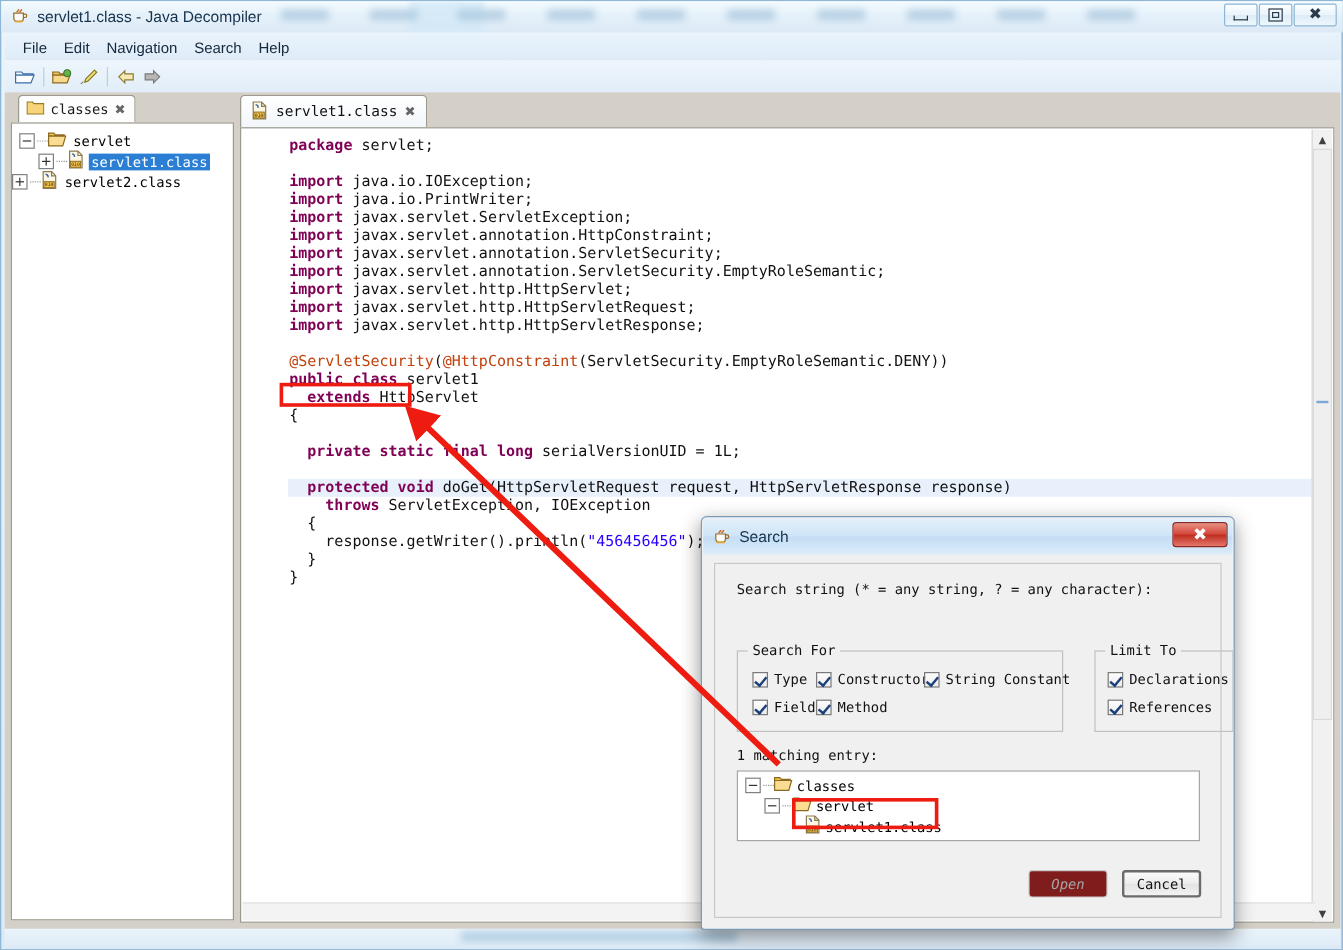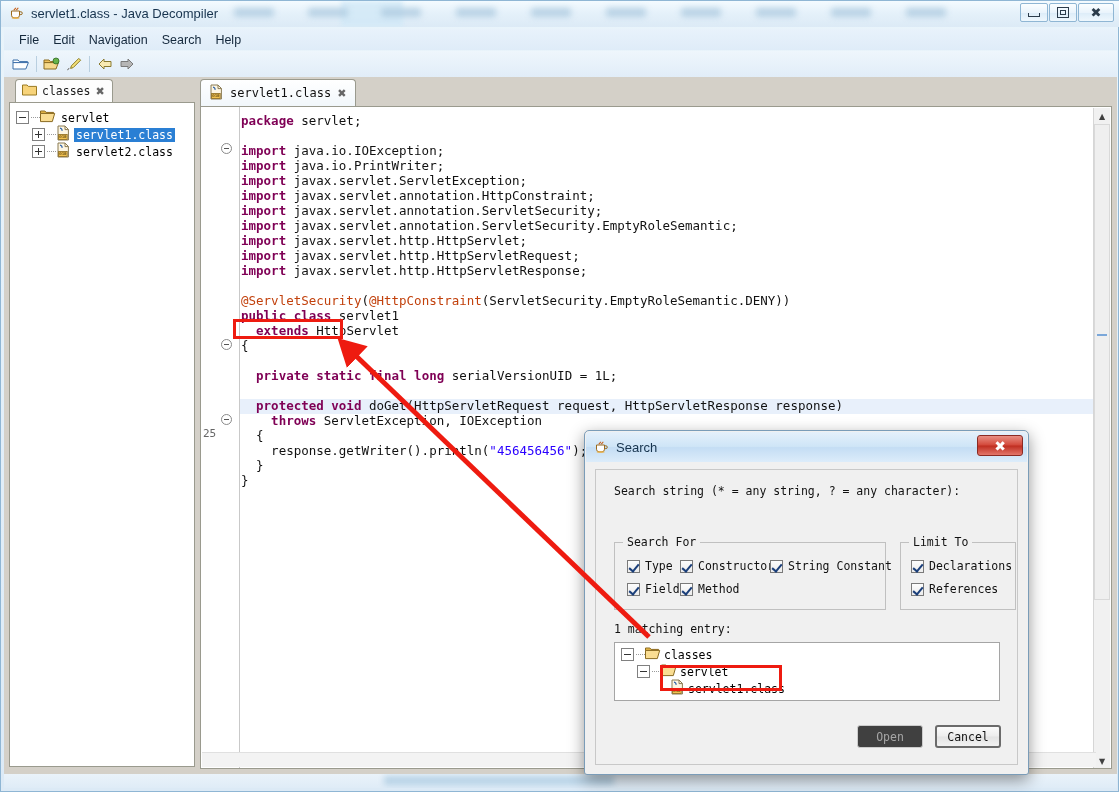--- a/index.html
+++ b/index.html
@@ -429,21 +429,21 @@
   .group-title {
     position: absolute;
     top: -8px; left: 8px;
     background: #f0f0f0;
     padding: 0 4px;
     font-family: "DejaVu Sans Mono", monospace;
     font-size: 11.5px;
     color: #111;
   }
   #group-search-for { left: 18px; top: 72px; width: 272px; height: 68px; }
-  #group-limit-to  { left: 304px; top: 72px; width: 116px; height: 68px; }
+  #group-limit-to  { left: 316px; top: 72px; width: 116px; height: 68px; }
 
   .cb-row { position: absolute; display: flex; align-items: center; gap: 0; }
   .checkbox {
     width: 13px; height: 13px;
     border: 1px solid #7a7a7a;
     background: linear-gradient(to bottom,#fdfdfd,#ececec);
     box-sizing: border-box;
     position: relative;
     flex: none;
     margin-right: 5px;
@@ -492,21 +492,21 @@
     width: 66px; height: 23px;
     border: 1px solid #9a9a9a;
     border-radius: 3px;
     background: linear-gradient(to bottom,#fbfbfb,#ededed 48%,#e3e3e3 52%,#f2f2f2);
     display: flex; align-items: center; justify-content: center;
     font-family: "DejaVu Sans Mono", monospace;
     font-size: 11.5px;
     color: #111;
     box-sizing: border-box;
   }
-  .dlg-btn.disabled { color: #a6a6a6; border-color: #cccccc; background: #404040; }
+  .dlg-btn.disabled { color: #a6a6a6; border-color: #cccccc; background: #7f1d1d; font-style: italic; }
   .dlg-btn.default  { border: 2px solid #6b6b6b; }
 
   
   #annotations {
     position: absolute;
     left: 0; top: 0;
     width: 1119px; height: 792px;
     pointer-events: none;
     z-index: 50;
   }
@@ -643,21 +643,21 @@
               <path d="M2 1 h7 l3.4 3.4 V15 H2 Z" fill="#fdf6e3" stroke="#8a7a52" stroke-width="1"></path>
               <path d="M9 1 v3.6 h3.4" fill="none" stroke="#8a7a52" stroke-width="1"></path>
               <path d="M4 3.2 q2.4 .4 2 2.6" fill="none" stroke="#2a5fa8" stroke-width="1.2"></path>
               <rect x="2.6" y="9.4" width="8.6" height="5" fill="#f2c24f" stroke="#8a6a20" stroke-width=".8"></rect>
               <text x="3.3" y="13.4" font-family="DejaVu Sans Mono, monospace" font-size="4" fill="#3a2a08">010</text>
             </svg>
           </span>
           <span class="lbl">servlet1.class</span>
         </div>
 
-        <div class="tree-row" style="margin-left:22px;">
+        <div class="tree-row" style="">
           <span class="expander plus"></span>
           <span class="dotline"></span>
           <span>
             <svg class="class-icon" viewBox="0 0 15 16">
               <path d="M2 1 h7 l3.4 3.4 V15 H2 Z" fill="#fdf6e3" stroke="#8a7a52" stroke-width="1"></path>
               <path d="M9 1 v3.6 h3.4" fill="none" stroke="#8a7a52" stroke-width="1"></path>
               <path d="M4 3.2 q2.4 .4 2 2.6" fill="none" stroke="#2a5fa8" stroke-width="1.2"></path>
               <rect x="2.6" y="9.4" width="8.6" height="5" fill="#f2c24f" stroke="#8a6a20" stroke-width=".8"></rect>
               <text x="3.3" y="13.4" font-family="DejaVu Sans Mono, monospace" font-size="4" fill="#3a2a08">010</text>
             </svg>
@@ -680,26 +680,20 @@
             </svg>
           </span>
           <span class="ed-tab-label">servlet1.class</span>
           <span class="x-close">✖</span>
         </div>
       </div>
 
       <div id="code-pane">
         <div class="hl-line"></div>
 
-        <div id="gutter">
-          <div class="fold-marker" style="top:36px;"></div>
-          <div class="fold-marker" style="top:232px;"></div>
-          <div class="fold-marker" style="top:307px;"></div>
-          <div class="gutter-num" style="top:320px;">25</div>
-        </div>
 
         <div id="code-text"><span class="kw">package</span> servlet;
 
 <span class="kw">import</span> java.io.IOException;
 <span class="kw">import</span> java.io.PrintWriter;
 <span class="kw">import</span> javax.servlet.ServletException;
 <span class="kw">import</span> javax.servlet.annotation.HttpConstraint;
 <span class="kw">import</span> javax.servlet.annotation.ServletSecurity;
 <span class="kw">import</span> javax.servlet.annotation.ServletSecurity.EmptyRoleSemantic;
 <span class="kw">import</span> javax.servlet.http.HttpServlet;

